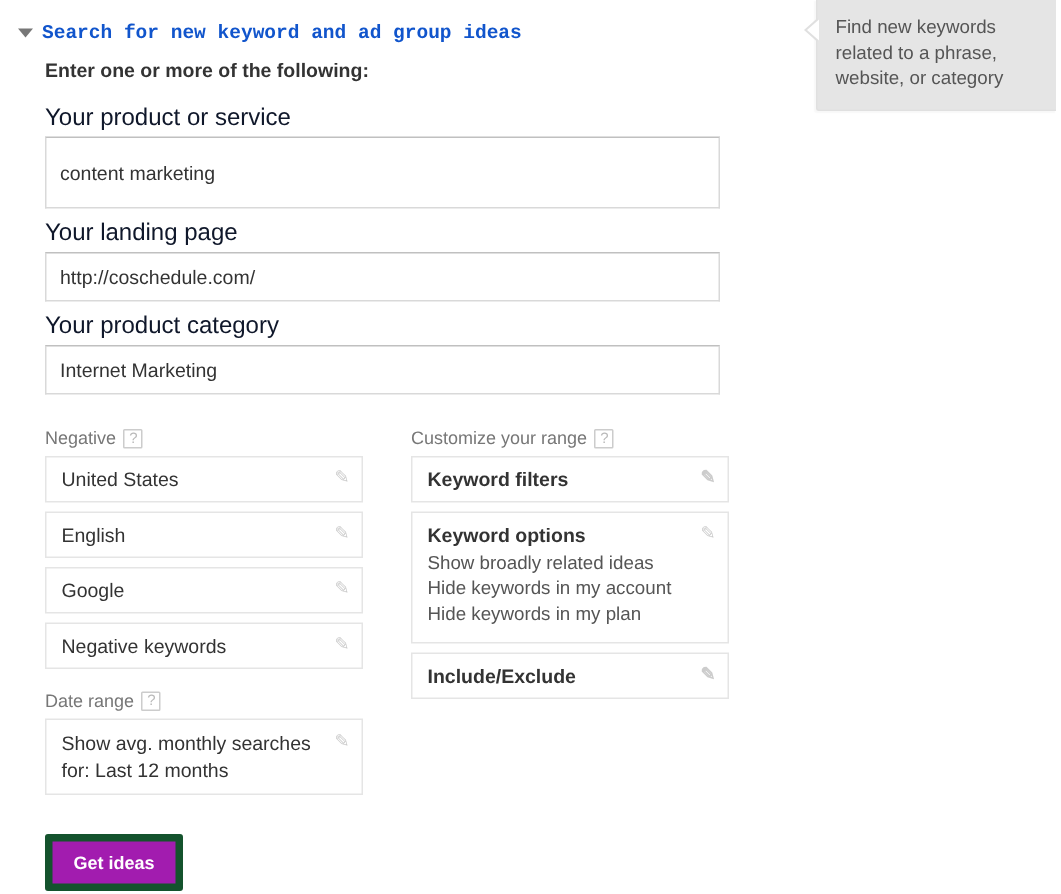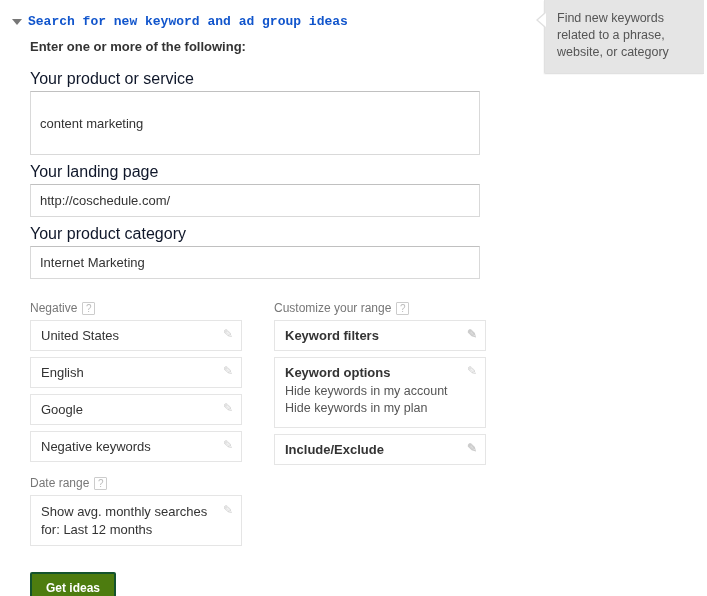--- a/index.html
+++ b/index.html
@@ -51,21 +51,21 @@
   }
   .text-input {
     width: 450px;
     border: 1px solid #d9d9d9;
     border-top-color: #c0c0c0;
     padding: 8px 9px;
     font-size: 13px;
     color: #333;
     font-family: inherit;
   }
-  .tall { height: 64px; }
+  .tall { height: 48px; }
   .columns {
     display: flex;
     margin-left: 18px;
     margin-top: 22px;
     gap: 32px;
   }
   .col { width: 212px; }
   .section-label {
     color: #777;
     font-size: 12px;
@@ -131,22 +131,22 @@
   }
   .date-box .pencil {
     position: absolute;
     right: 8px;
     top: 6px;
     color: #ccc;
     font-size: 12px;
   }
   .submit-row { margin-left: 18px; margin-top: 26px; }
   .btn-primary {
-    background: #4d7c0f;
-    border: 2px solid #14532d;
+    background: #a21caf;
+    border: 5px solid #14532d;
     color: #fff;
     font-weight: bold;
     font-size: 12px;
     padding: 7px 14px;
     border-radius: 2px;
     cursor: pointer;
   }
   .side-tip {
     position: absolute;
     left: 544px;
@@ -251,20 +251,21 @@
         <span>Customize your range</span>
         <span class="help">?</span>
       </div>
       <div class="option-box bold">
         <span>Keyword filters</span>
         <span class="pencil">✎</span>
       </div>
       <div class="option-multi">
         <span class="pencil">✎</span>
         <div class="mtitle">Keyword options</div>
+        <div class="mline">Show broadly related ideas</div>
         <div class="mline">Hide keywords in my account</div>
         <div class="mline">Hide keywords in my plan</div>
       </div>
       <div class="option-box bold">
         <span>Include/Exclude</span>
         <span class="pencil">✎</span>
       </div>
     </div>
 
   </div>

